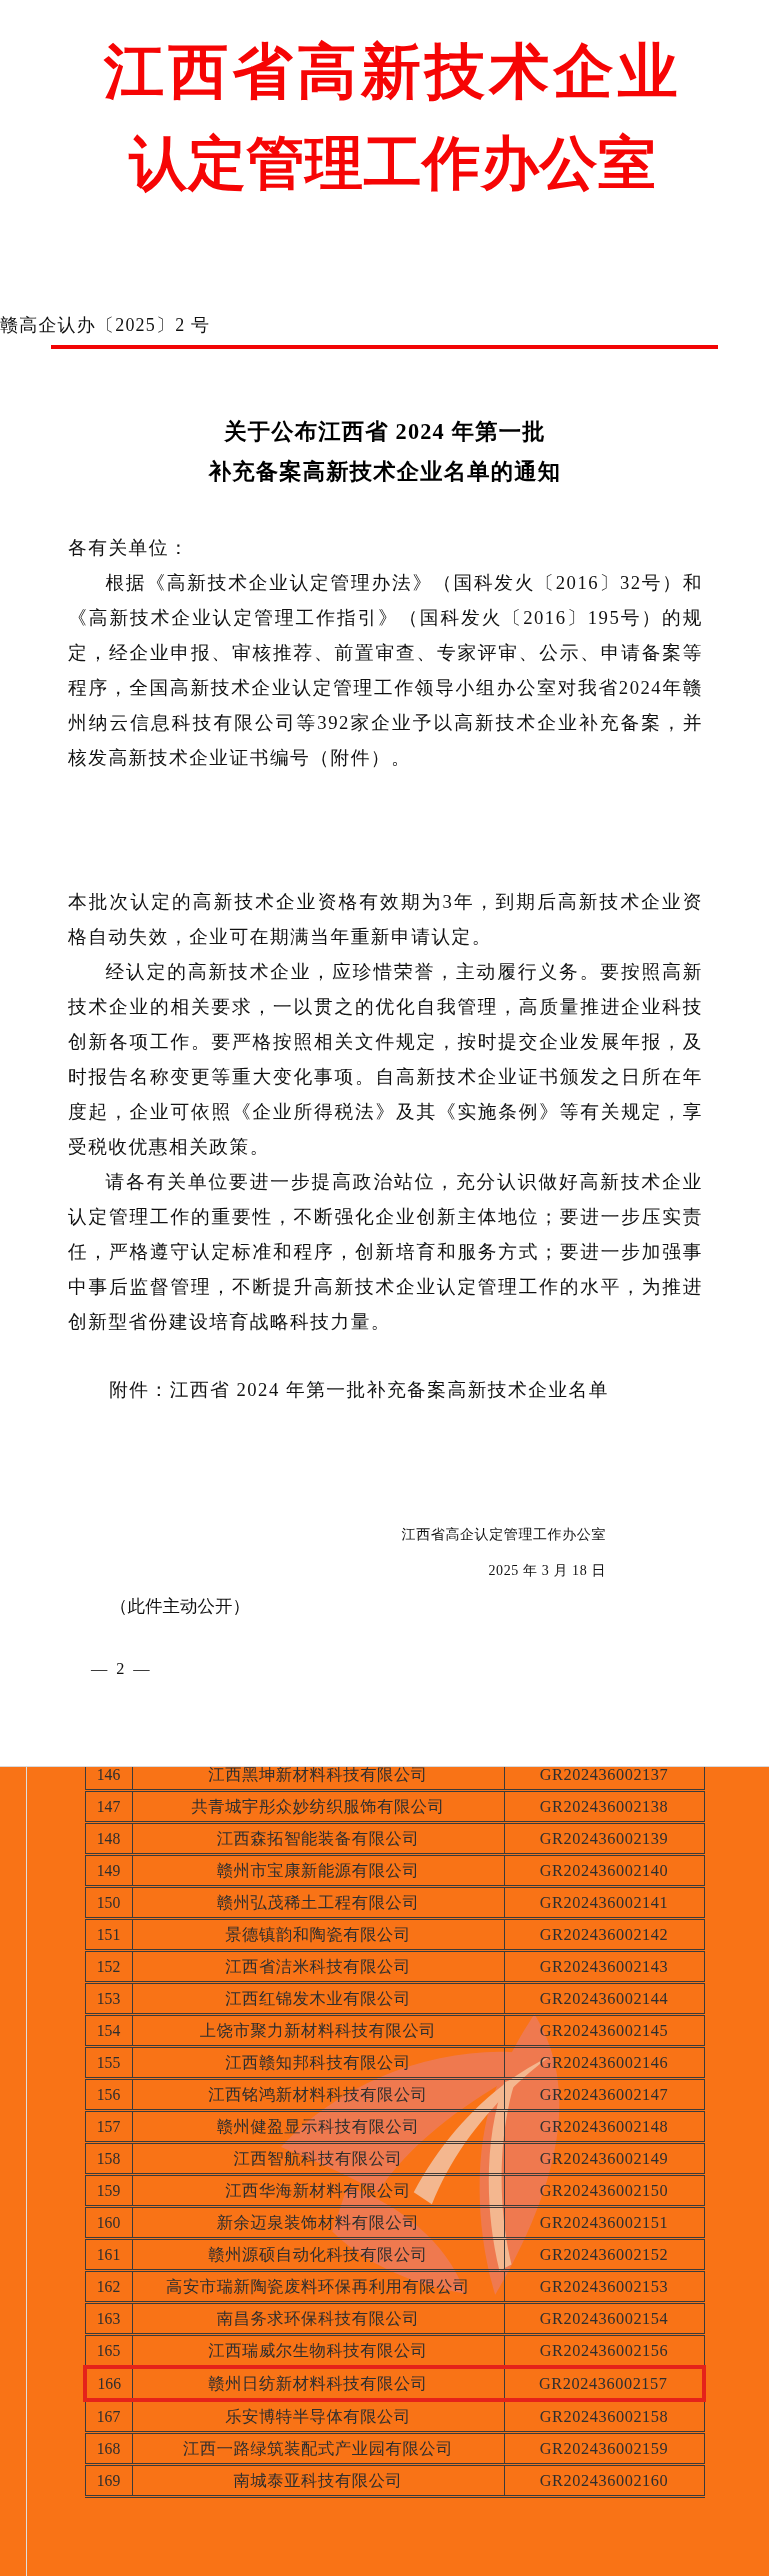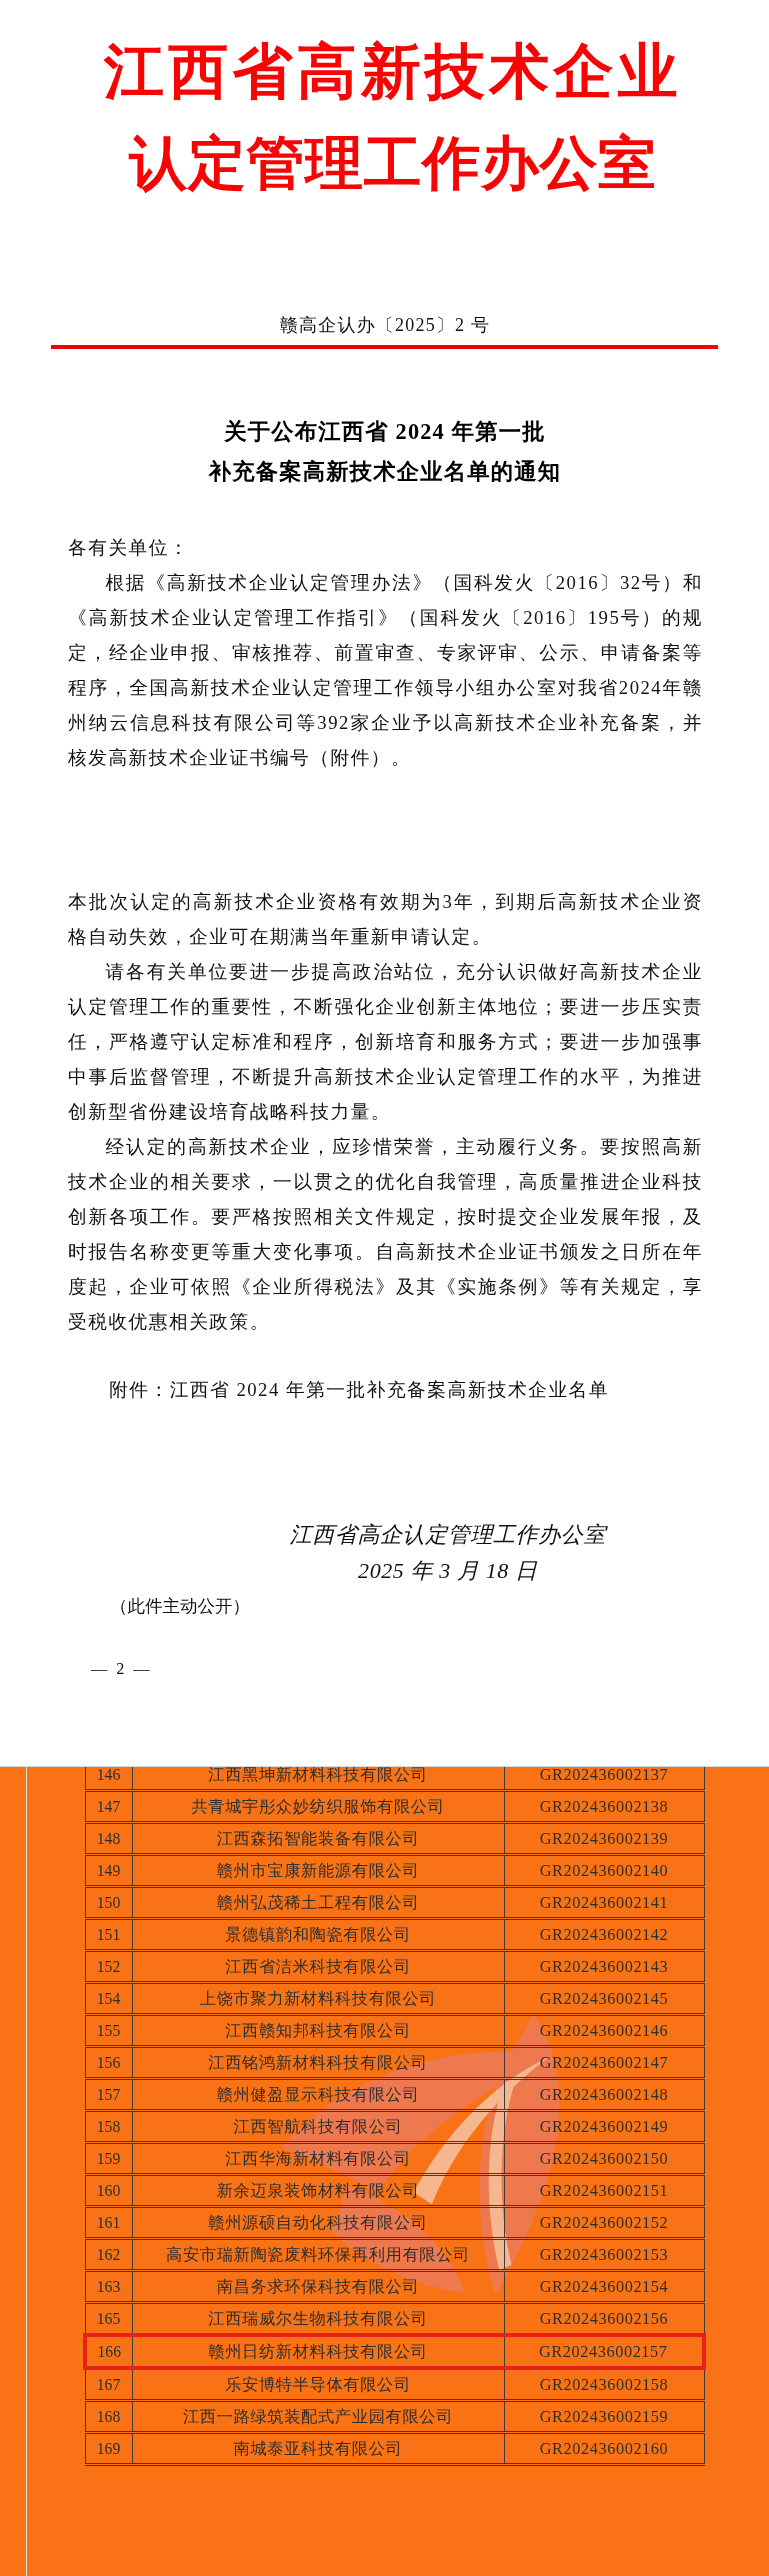--- a/index.html
+++ b/index.html
@@ -8,39 +8,39 @@
     background:#ffffff;overflow:hidden;
     font-family:"Liberation Serif","DejaVu Serif",serif;
     color:#1a1a1a;
   }
   
   .agency{position:absolute;top:31px;left:8px;width:100%;text-align:center;
     color:#f60505;font-weight:bold;font-family:Liberation Mono, monospace;}
   .agency .l1{font-size:60px;line-height:91px;letter-spacing:4.2px;}
   .agency .l2{font-size:58px;line-height:91px;letter-spacing:0.6px;}
   
-  .docnum{position:absolute;top:313px;left:0;width:100%;text-align:center;
+  .docnum{position:absolute;top:313px;left:0;width:100%;
     font-size:18px;letter-spacing:1.2px;color:#111;}
   .redrule{position:absolute;top:345px;left:51px;width:667px;height:4.2px;
     background:#f20404;}
   
   .ntitle{position:absolute;top:412px;left:0;width:100%;text-align:center;
     font-weight:bold;font-size:22.3px;line-height:40px;color:#000;letter-spacing:1.2px;}
   
   .body{position:absolute;top:530px;left:68px;width:635px;
     font-size:18.7px;line-height:35px;letter-spacing:1.5px;
     text-align:justify;color:#111;}
   .body p{margin:0;font-family:Liberation Serif, serif;}
   .indent{text-indent:2em;}
   .sp-lg{height:109px;}
   .sp-sm{height:33px;}
   .attach{margin-top:0;text-indent:2.2em;}
   
-  .sigblock{position:absolute;top:1517px;right:164px;text-align:center;
-    font-size:22px;line-height:36px;color:#111;letter-spacing:0.6px;font-style:italic;}
+  .sigblock{position:absolute;top:1517px;right:164px;text-align:right;
+    font-size:14px;line-height:36px;color:#111;letter-spacing:0.6px;}
   .note{position:absolute;top:1589px;left:110px;font-size:17.5px;line-height:35px;color:#111;}
   .pageno{position:absolute;top:1659px;left:91px;font-size:16.3px;color:#111;
     letter-spacing:2.4px;}
   
   .graysec{position:absolute;top:1766px;left:0;width:770px;height:810px;
     background:#f97316;border-top:0.6px solid #d9d9db;overflow:hidden;}
   .leftline{position:absolute;top:0;left:26px;width:1.2px;height:100%;background:#dededf;}
   .watermark{position:absolute;top:238px;left:275px;width:362px;height:296px;
     opacity:0.55;pointer-events:none;}
   .tablewrap{position:absolute;top:-9.7px;left:83px;width:617px;}
@@ -75,22 +75,22 @@
   <div class="ntitle">
     <div>关于公布江西省 2024 年第一批</div>
     <div>补充备案高新技术企业名单的通知</div>
   </div>
 
   <div class="body">
     <p>各有关单位：</p>
     <p class="indent">根据《高新技术企业认定管理办法》（国科发火〔2016〕32号）和《高新技术企业认定管理工作指引》（国科发火〔2016〕195号）的规定，经企业申报、审核推荐、前置审查、专家评审、公示、申请备案等程序，全国高新技术企业认定管理工作领导小组办公室对我省2024年赣州纳云信息科技有限公司等392家企业予以高新技术企业补充备案，并核发高新技术企业证书编号（附件）。</p>
     <div class="sp-lg"></div>
     <p>本批次认定的高新技术企业资格有效期为3年，到期后高新技术企业资格自动失效，企业可在期满当年重新申请认定。</p>
+    <p class="indent">经认定的高新技术企业，应珍惜荣誉，主动履行义务。要按照高新技术企业的相关要求，一以贯之的优化自我管理，高质量推进企业科技创新各项工作。要严格按照相关文件规定，按时提交企业发展年报，及时报告名称变更等重大变化事项。自高新技术企业证书颁发之日所在年度起，企业可依照《企业所得税法》及其《实施条例》等有关规定，享受税收优惠相关政策。</p>
     <p class="indent">请各有关单位要进一步提高政治站位，充分认识做好高新技术企业认定管理工作的重要性，不断强化企业创新主体地位；要进一步压实责任，严格遵守认定标准和程序，创新培育和服务方式；要进一步加强事中事后监督管理，不断提升高新技术企业认定管理工作的水平，为推进创新型省份建设培育战略科技力量。</p>
-    <p class="indent">经认定的高新技术企业，应珍惜荣誉，主动履行义务。要按照高新技术企业的相关要求，一以贯之的优化自我管理，高质量推进企业科技创新各项工作。要严格按照相关文件规定，按时提交企业发展年报，及时报告名称变更等重大变化事项。自高新技术企业证书颁发之日所在年度起，企业可依照《企业所得税法》及其《实施条例》等有关规定，享受税收优惠相关政策。</p>
     <div class="sp-sm"></div>
     <p class="attach">附件：江西省 2024 年第一批补充备案高新技术企业名单</p>
   </div>
 
   <div class="sigblock">
     <div>江西省高企认定管理工作办公室</div>
     <div>2025 年 3 月 18 日</div>
   </div>
 
   <div class="note">（此件主动公开）</div>
@@ -139,20 +139,25 @@
               <td class="c-no">151</td>
               <td class="c-company">景德镇韵和陶瓷有限公司</td>
               <td class="c-cert">GR202436002142</td>
             </tr>
             <tr>
               <td class="c-no">152</td>
               <td class="c-company">江西省洁米科技有限公司</td>
               <td class="c-cert">GR202436002143</td>
             </tr>
             <tr>
+              <td class="c-no">153</td>
+              <td class="c-company">江西红锦发木业有限公司</td>
+              <td class="c-cert">GR202436002144</td>
+            </tr>
+            <tr>
               <td class="c-no">154</td>
               <td class="c-company">上饶市聚力新材料科技有限公司</td>
               <td class="c-cert">GR202436002145</td>
             </tr>
             <tr>
               <td class="c-no">155</td>
               <td class="c-company">江西赣知邦科技有限公司</td>
               <td class="c-cert">GR202436002146</td>
             </tr>
             <tr>

